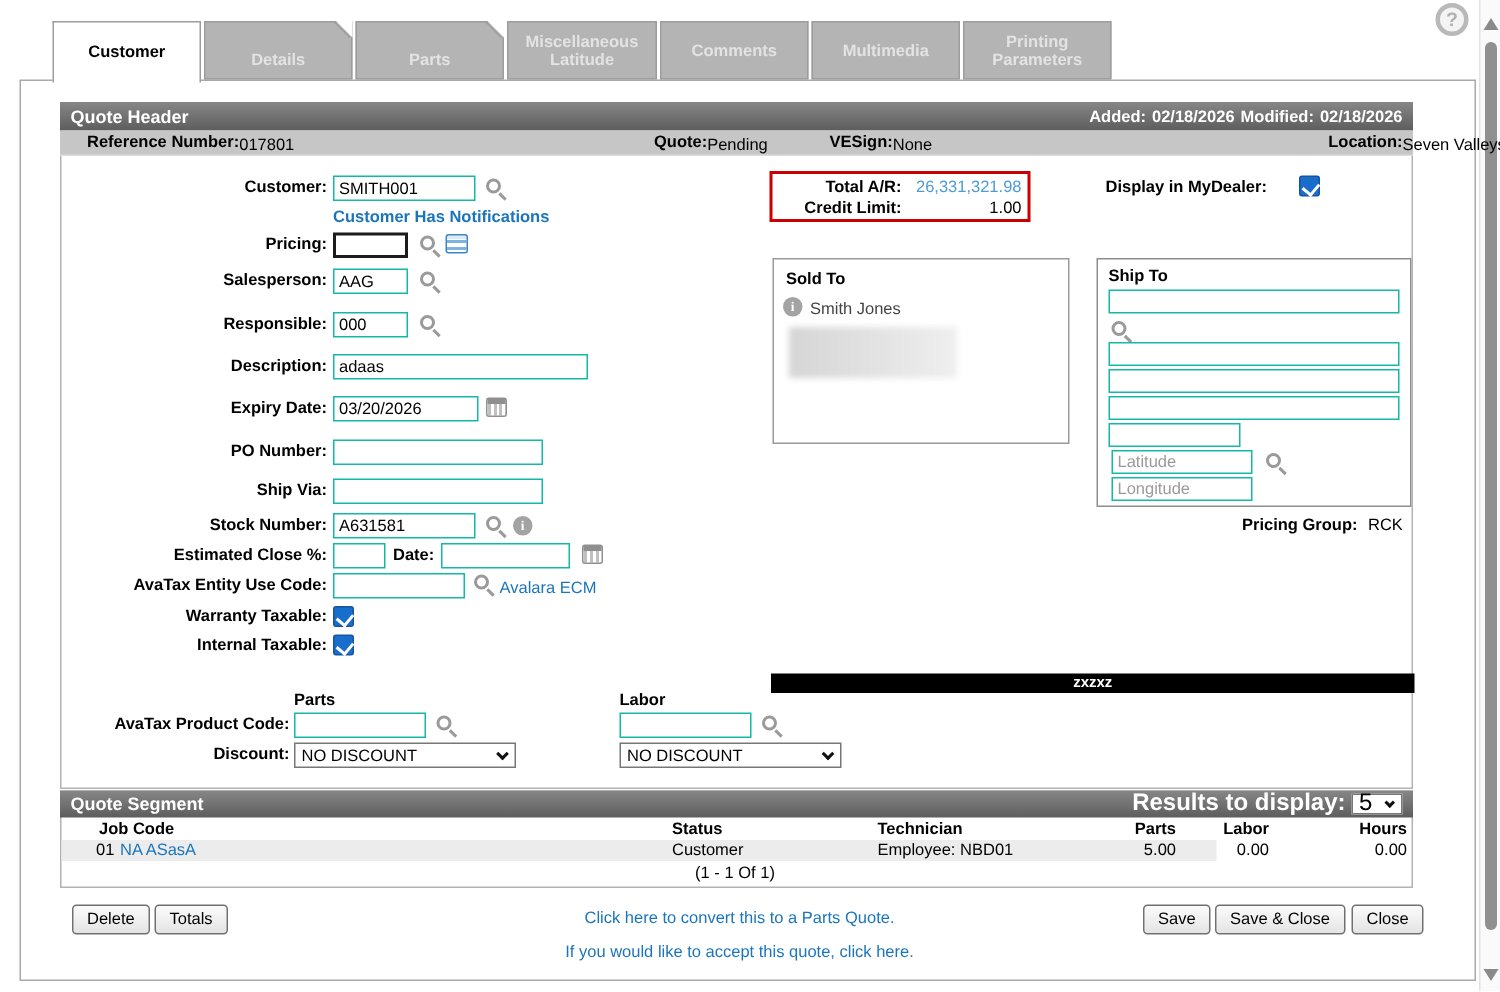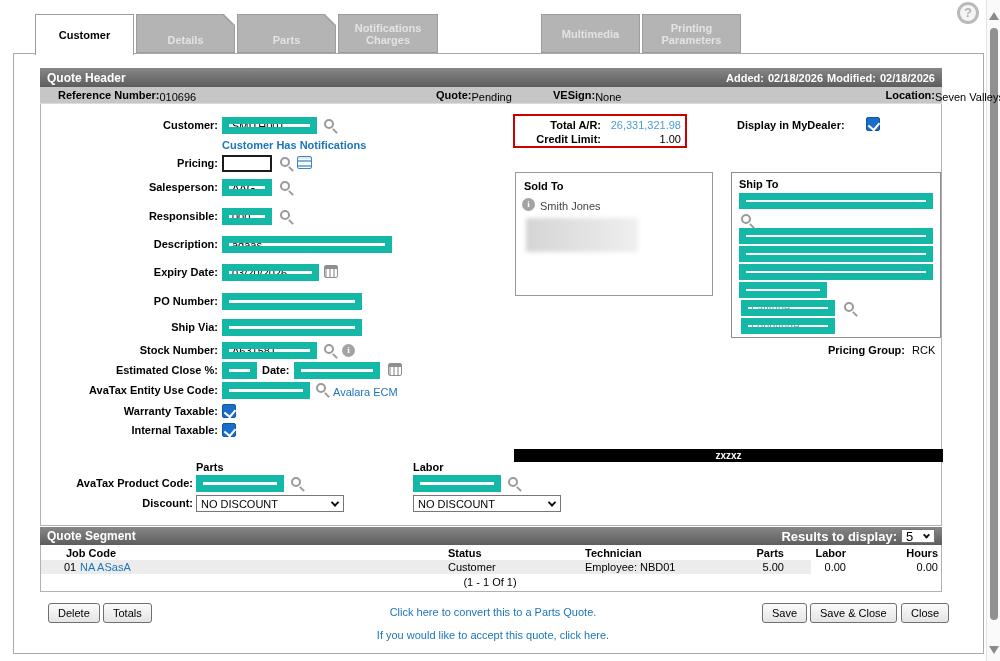--- a/index.html
+++ b/index.html
@@ -26,21 +26,21 @@
   
   .secbox { position:absolute; border:1px solid #b2b2b2; background:#fff; }
   .titlebar { position:absolute; height:19px; background:linear-gradient(#878787,#5d5d5d); color:#fff; display:flex; justify-content:space-between; align-items:center; padding:0 7px; font-weight:bold; font-size:12px; }
   .titlebar .right { font-size:11px; display:flex; gap:4px; }
   .refbar { position:absolute; height:17px; background:#c6c6c6; border-bottom:1px solid #dcdcdc;text-align:center; }
   .refbar span { position:absolute; top:2px; white-space:nowrap; }
 
   b.lab { font-weight:bold; }
   .lbl { position:absolute; left:40px; width:178px; text-align:right; font-weight:bold; white-space:nowrap; }
   .txt { position:absolute; white-space:nowrap; }
-  input.fld { position:absolute; height:17px; border:7px solid #14b8a6; background:#fff; font:11px "Liberation Sans", sans-serif; padding:0 3px; color:#000; }
+  input.fld { position:absolute; height:17px; border:1px solid #14b8a6; background:#fff; font:11px "Liberation Sans", sans-serif; padding:0 3px; color:#000; }
   input.fld::placeholder { color:#9a9a9a; opacity:1; }
   input.fld.focused { border:2px solid #1c1c1c; }
   .link { color:#1b75bc; text-decoration:none; cursor:pointer; white-space:nowrap; position:absolute; }
   .link.bold { font-weight:bold; }
 
   
   .mag { position:absolute; width:10px; height:10px; border:2px solid #9a9a9a; border-radius:50%; background:transparent; }
   .mag::after { content:""; position:absolute; width:2px; height:6px; background:#9a9a9a; left:8px; top:7px; transform:rotate(-45deg); }
   .cal { position:absolute; width:14px; height:13px; border:1px solid #8f8f8f; border-radius:2px; background:
     linear-gradient(to bottom,#8f8f8f 0 3px, rgba(0,0,0,0) 3px),
@@ -91,41 +91,44 @@
     </div>
   <div class="tab" style="left:136px; width:99px; align-items:flex-end; padding-bottom:6px;">
       <span>Details</span>
       <i class="notch"></i>
     </div>
   <div class="tab" style="left:237px; width:99px; align-items:flex-end; padding-bottom:6px;">
       <span>Parts</span>
       <i class="notch"></i>
     </div>
   <div class="tab" style="left:338px; width:100px;">
-      <span>Notifications Charges</span>
+      <span>Miscellaneous Latitude</span>
+    </div>
+  <div class="tab" style="left:440px; width:99px;">
+      <span>Comments</span>
     </div>
   <div class="tab" style="left:541px; width:99px;">
       <span>Multimedia</span>
     </div>
   <div class="tab" style="left:642px; width:99px;">
       <span>Printing Parameters</span>
     </div>
 
   <div class="secbox" style="left:40px; top:68px; width:902px; height:458px;"></div>
   <div class="titlebar" style="left:40px; top:68px; width:902px;">
     <span>Quote Header</span>
     <span class="right">
       <span>Added:</span>
       <span>02/18/2026</span>
       <span>Modified:</span>
       <span>02/18/2026</span>
     </span>
   </div>
   <div class="refbar" style="left:40px; top:87px; width:902px;">
-    <span style="left:18px;"><b class="lab">Reference Number:</b> <span>010696</span></span>
+    <span style="left:18px;"><b class="lab">Reference Number:</b> <span>017801</span></span>
     <span style="left:396px;"><b class="lab">Quote:</b> <span>Pending</span></span>
     <span style="left:513px;"><b class="lab">VESign:</b> <span>None</span></span>
     <span style="right:7px;"><b class="lab">Location:</b> <span>Seven Valleys</span></span>
   </div>
 
   <span class="lbl" style="top:119px;">Customer:</span>
   <input class="fld" style="left: 222px; top: 117px; width: 95px;" value="SMITH001">
   <span class="mag" style="left:324px; top:119px;"></span>
 
   <span class="link bold" style="left:222px; top:139px;">Customer Has Notifications</span>
@@ -224,21 +227,21 @@
       <i class="chev"></i>
     </div>
   <div class="sel" style="left:413px; top:495px; width:148px;">
       <span>NO DISCOUNT</span>
       <i class="chev"></i>
     </div>
 
   <div class="secbox" style="left:40px; top:527px; width:902px; height:65px;"></div>
   <div class="titlebar" style="left:40px; top:527px; width:902px; height:18px;">
     <span>Quote Segment</span>
-    <span class="right" style="align-items:center; font-size:13px;justify-content:space-between;">
+    <span class="right" style="align-items:center; font-size:16px;justify-content:space-between;">
       <span>Results to display:</span>
       <span class="sel" style="position:relative; width:34px; height:14px; font-weight:normal; color:#000;">
           <span>5</span>
           <i class="chev" style="border-color:#111; width:5px; height:5px;"></i>
         </span>
     </span>
   </div>
   <div class="qs-head" style="left:41px; top:546px; width:900px;">
     <span style="left:25px;">Job Code</span>
     <span style="left:407px;">Status</span>

